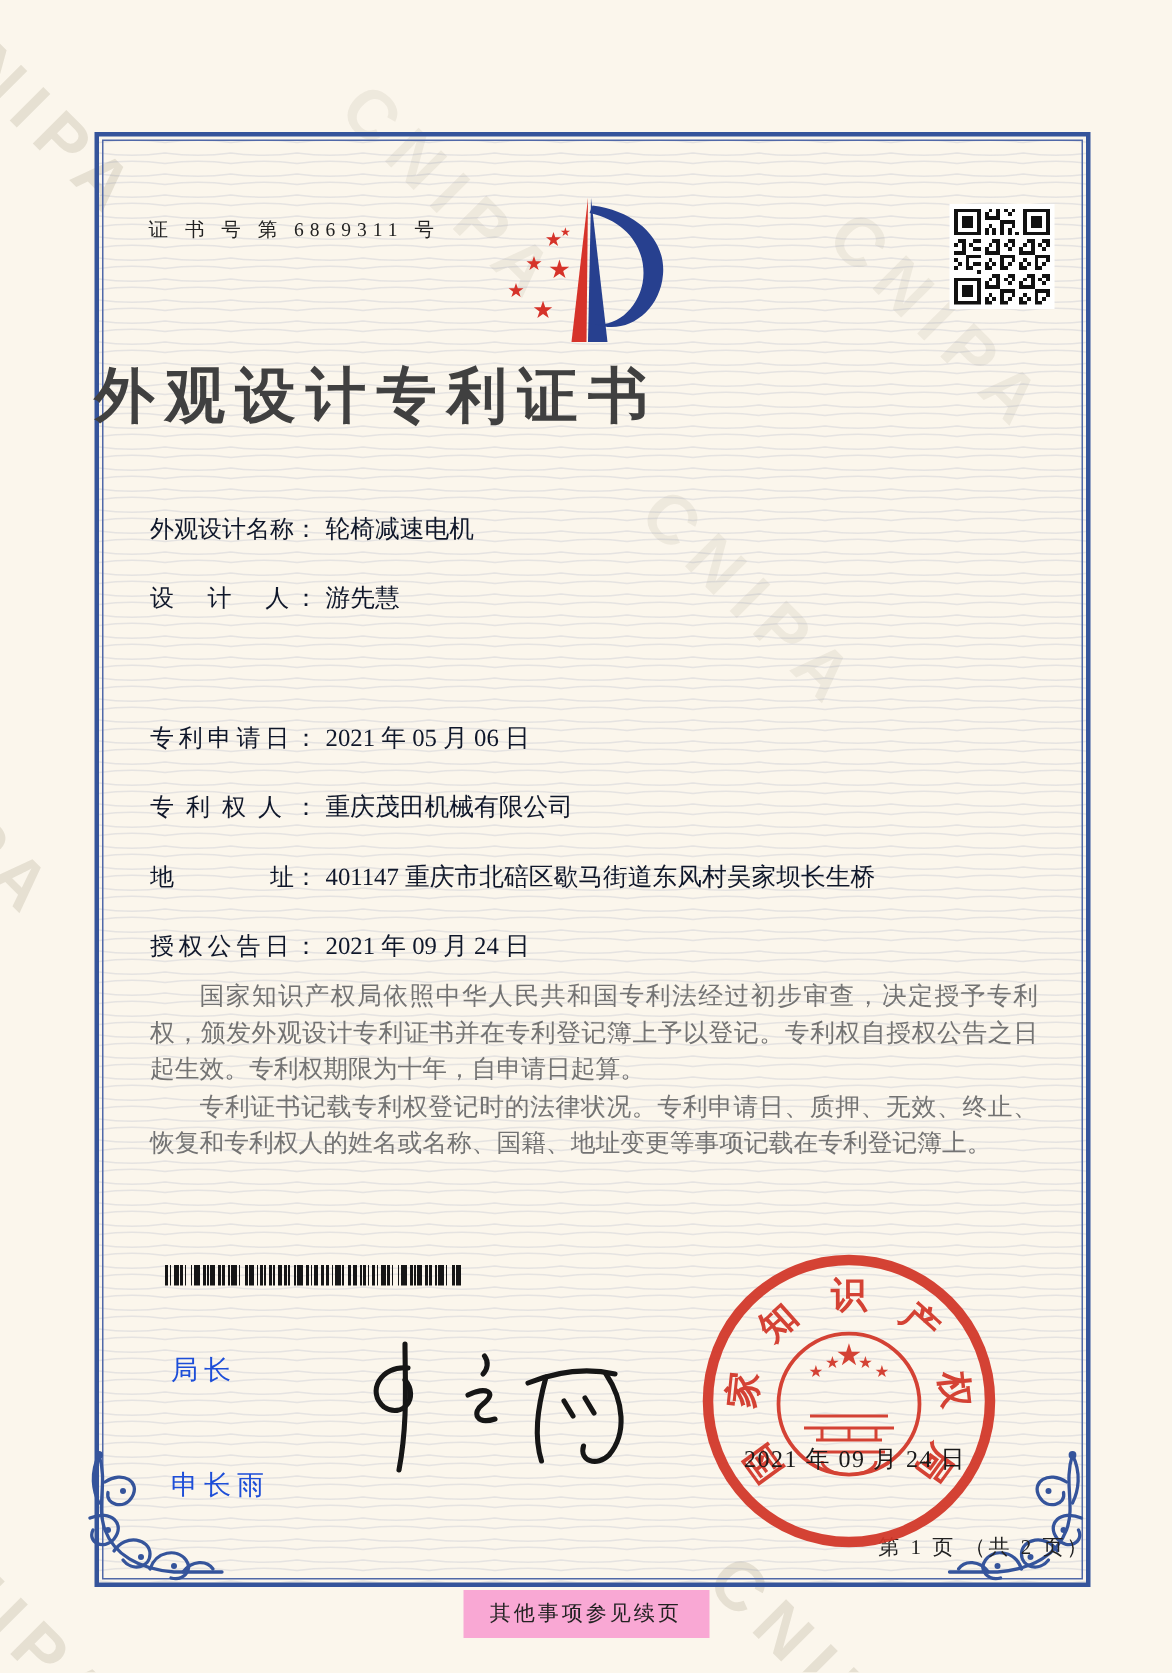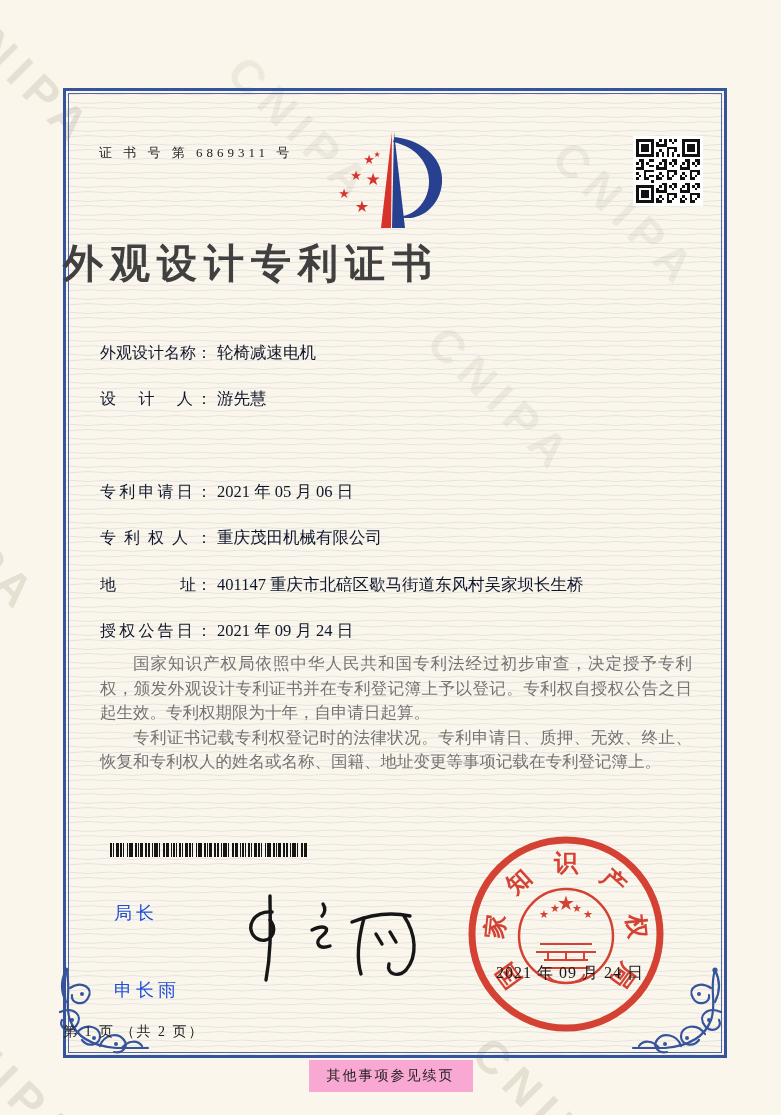--- a/index.html
+++ b/index.html
@@ -59,21 +59,21 @@
     font-family:Liberation Serif, serif;
   }
   #signer-title { top:901px; }
   #signer-name  { top:938px;margin-top:40px; }
   #signature { position:absolute; left:226px; top:886px; width:205px; height:105px; z-index:5; }
   #seal { position:absolute; left:456px; top:824px; width:220px; height:220px; z-index:6; opacity:0.93; }
   .seal-date {
     position:absolute; left:489px; top:963px; width:162px; z-index:7;
     text-align:center; font-size:16px; letter-spacing:1px; color:#1a1a1a;
   }
-  .page-num { position:absolute; left:63px; top:1023px; width:664px; z-index:4; text-align:left; font-size:14px; letter-spacing:2px; color:#222; }
+  .page-num { position:absolute; left:63px; top:1023px; width:664px; z-index:4; text-align:right; font-size:14px; letter-spacing:2px; color:#222; }
   .note {
     position:absolute; left:50%; transform:translateX(-50%); top:1060px; z-index:4;
     background:#f9a8d4; padding:7px 18px; font-size:14px; letter-spacing:2px; color:#222; white-space:nowrap;
   }
 </style>
 </head>
 <body>
 
 <div id="page">
 

